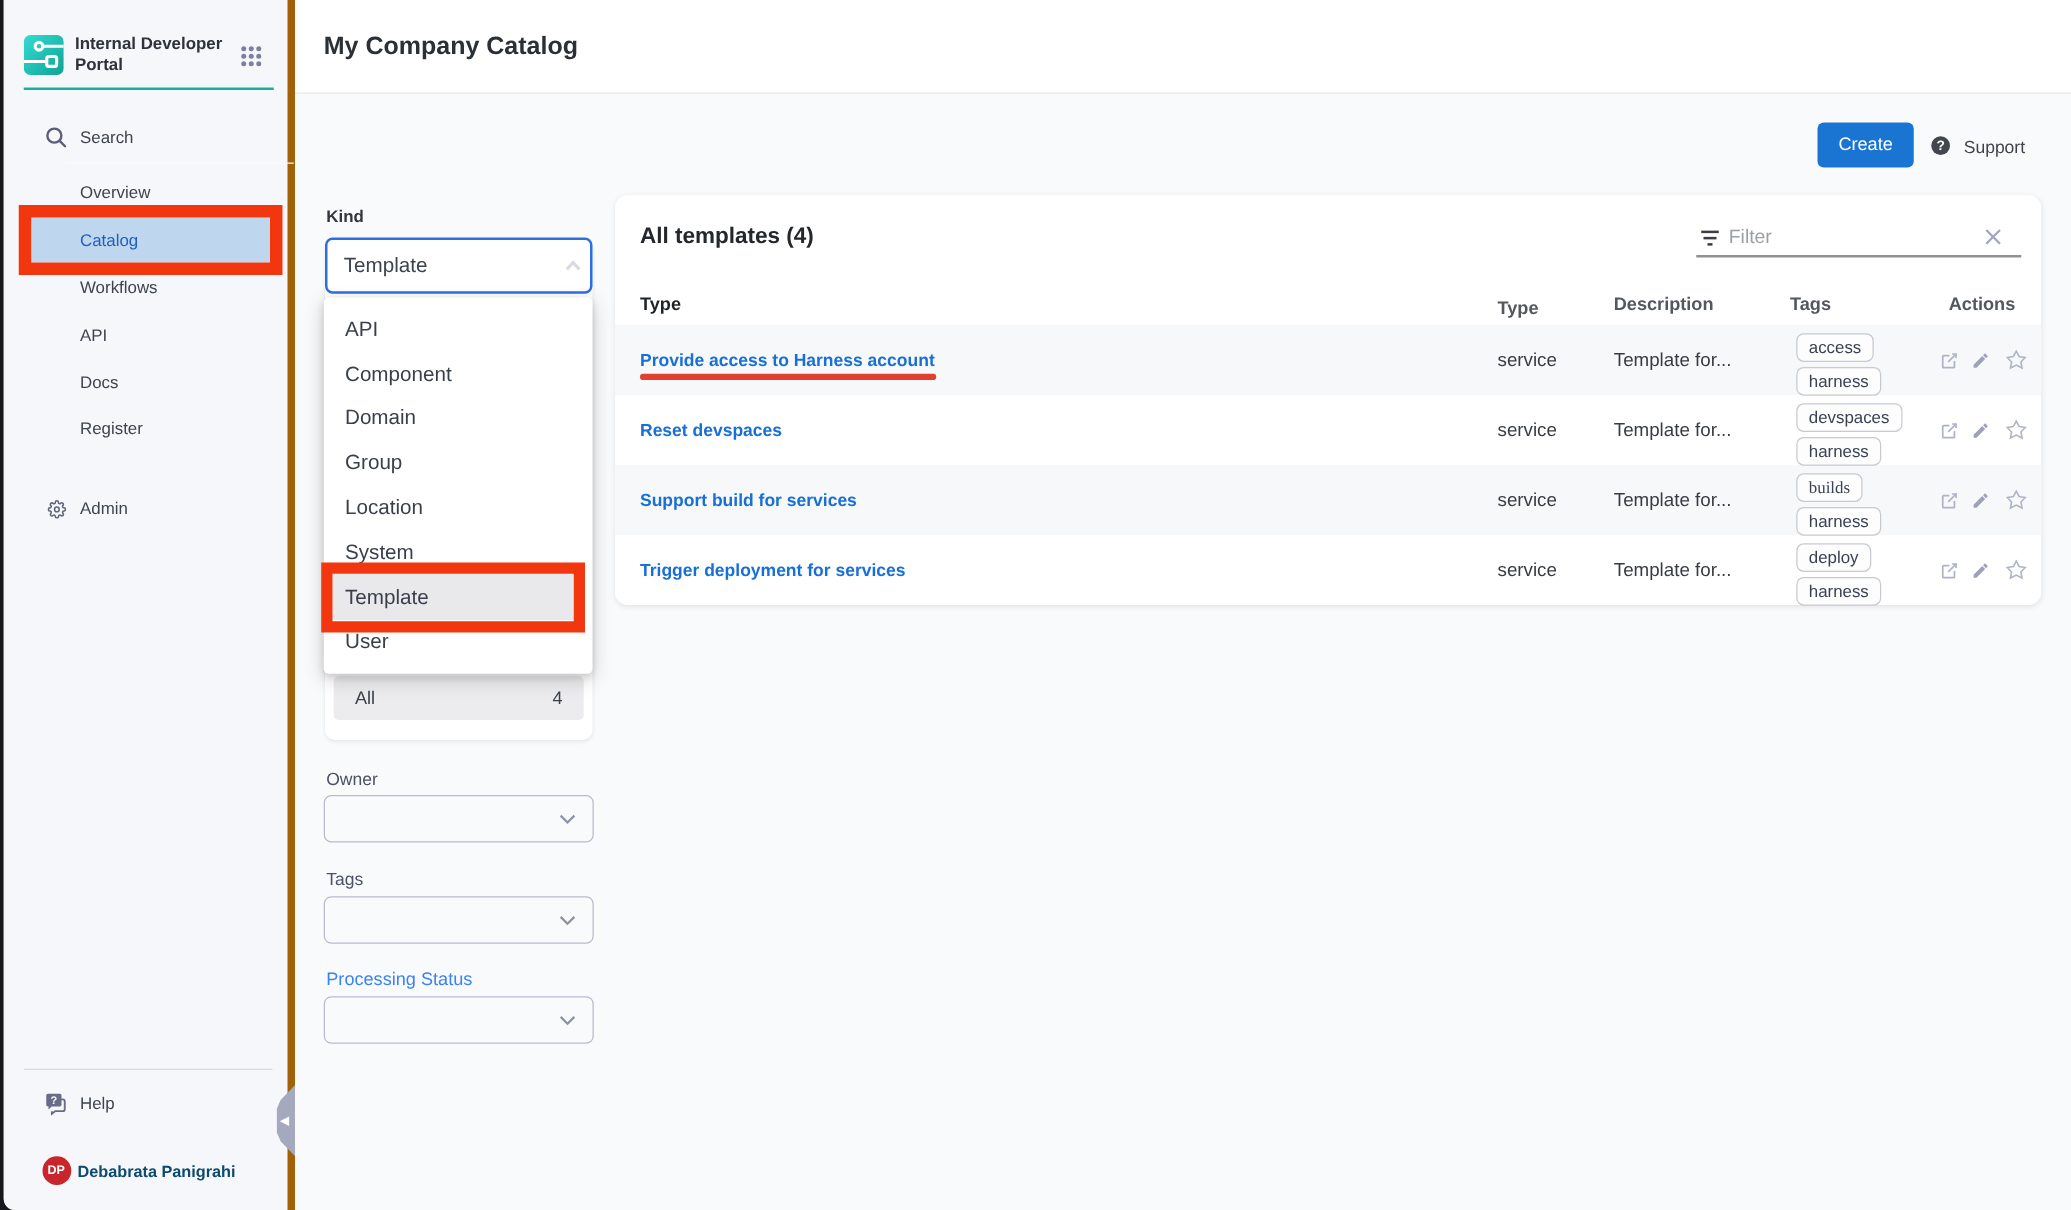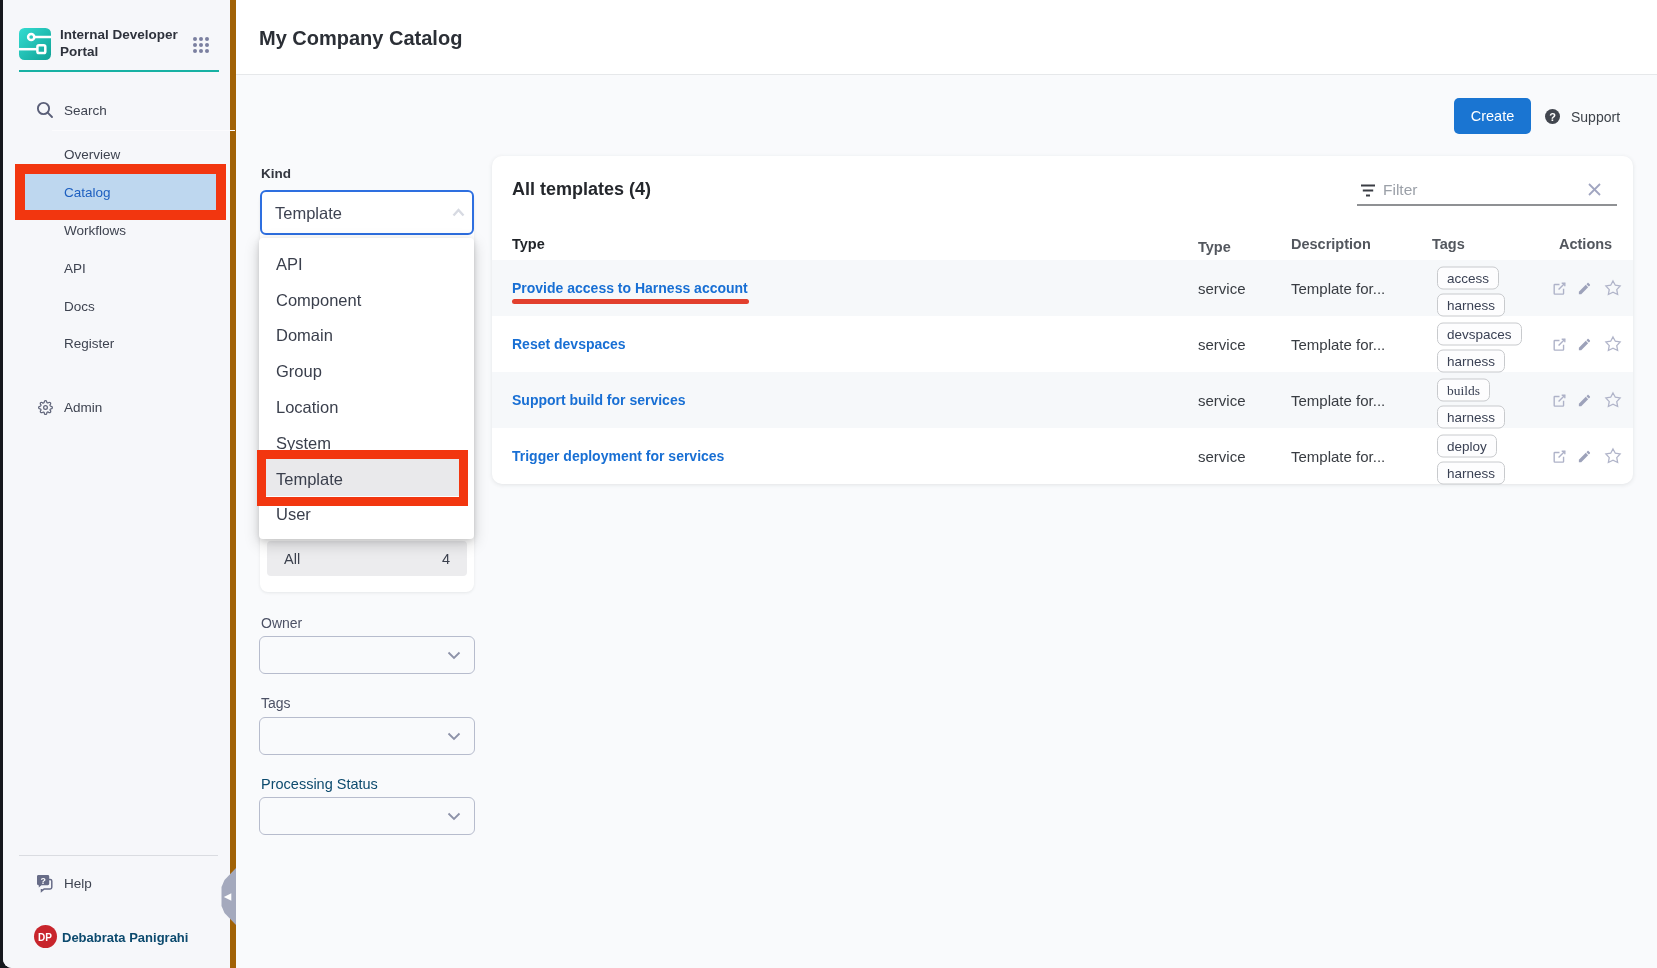--- a/index.html
+++ b/index.html
@@ -139,21 +139,21 @@
   <svg class="abs" style="left:447px;top:651px" width="14" height="9" viewBox="0 0 14 9" fill="none" stroke="#8d92a8" stroke-width="1.8">
         <path d="M1.5 1.5 L7 7 L12.5 1.5"></path>
       </svg>
 
   <div class="abs ctr" style="left:261px;top:703px;font-size:14px;color:#4c5165;">Tags</div>
   <div class="sel" style="left:259px;top:717px;width:216px;height:38px;"></div>
   <svg class="abs" style="left:447px;top:732px" width="14" height="9" viewBox="0 0 14 9" fill="none" stroke="#8d92a8" stroke-width="1.8">
         <path d="M1.5 1.5 L7 7 L12.5 1.5"></path>
       </svg>
 
-  <div class="abs ctr" style="left:261px;top:784px;font-size:14.5px;color:#0c4a6e;">Processing Status</div>
+  <div class="abs ctr" style="left:261px;top:784px;font-size:14.5px;color:#3b82f6;">Processing Status</div>
   <div class="sel" style="left:259px;top:797px;width:216px;height:38px;"></div>
   <svg class="abs" style="left:447px;top:812px" width="14" height="9" viewBox="0 0 14 9" fill="none" stroke="#8d92a8" stroke-width="1.8">
         <path d="M1.5 1.5 L7 7 L12.5 1.5"></path>
       </svg>
 
   <div id="panel">
     <div class="abs ctr" style="left:20px;top:33px;font-size:18px;font-weight:bold;color:#24272c;">All templates <span style="font-weight:bold;">(4)</span></div>
 
     <svg class="abs" style="left:868px;top:27.5px" width="16" height="14" viewBox="0 0 16 14" fill="#3a3d44">
           <rect x="1" y="0.5" width="14" height="2"></rect>

